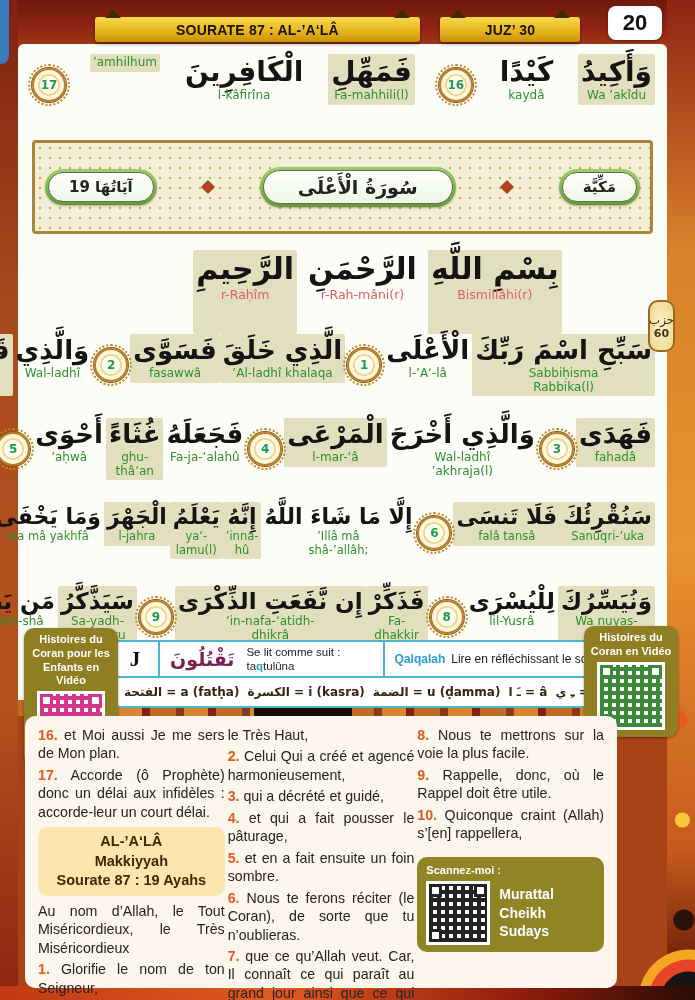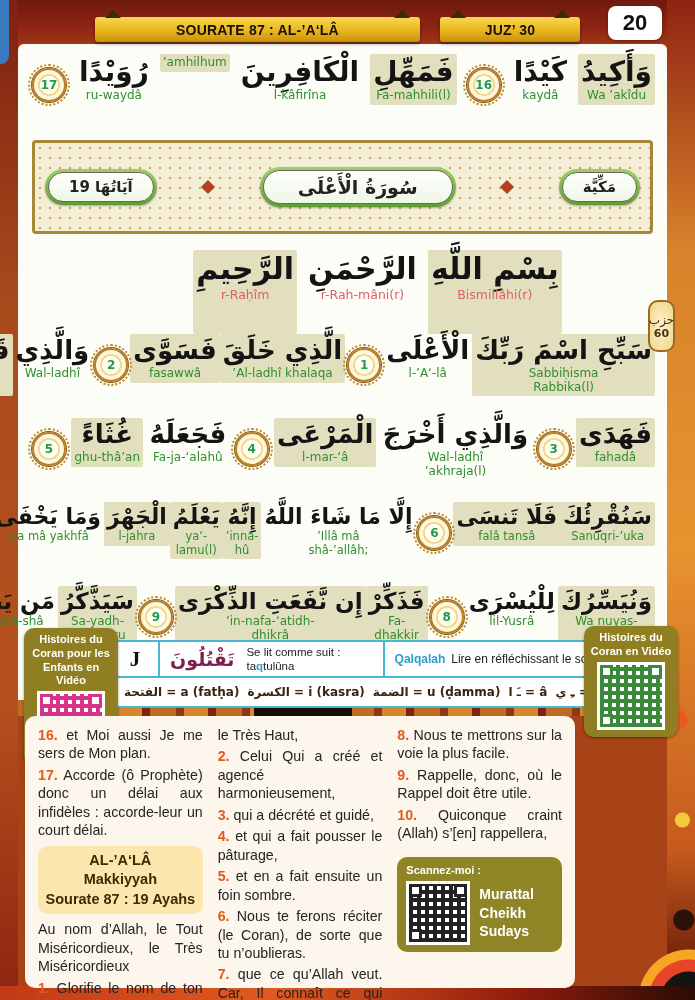--- a/index.html
+++ b/index.html
@@ -99,22 +99,22 @@
   .qr-left{left:24px;top:628px;} .qr-left .qr{--qc:#d6338a;}
   .qr-right{left:584px;top:626px;} .qr-right .qr{--qc:#3a8a3a;}
 
   
   .hizb{position:absolute;left:648px;top:300px;width:27px;height:52px;background:radial-gradient(#fdf3cf,#f0d48a);
     border:2px solid #9a6a20;border-radius:10px;display:flex;flex-direction:column;align-items:center;justify-content:center;
     font-family:"DejaVu Sans",sans-serif;color:#4a3008;box-sizing:border-box;}
   .hizb .hw{font-size:12px;text-align:right;} .hizb .hn{font-size:11px;font-weight:bold;}
 
   
-  .trans{position:absolute;left:25px;top:716px;width:550px;height:272px;background:#fcf6ed;border-radius:10px;
-    padding:10px 13px;box-sizing:border-box;display:flex;gap:15px;}
+  .trans{position:absolute;left:25px;top:716px;width:592px;height:272px;background:#fcf6ed;border-radius:10px;
+    padding:10px 13px;box-sizing:border-box;display:flex;gap:3px;}
   .tcol{flex:1 1 0;min-width:0;}
   .titem{margin:0 0 3px;font-size:14.2px;line-height:1.3;color:#242424;text-align:justify;}
   .vnum{color:#e35a1e;font-weight:bold;}
   .surah-box{background:#fbe7ae;border-radius:10px;text-align:center;padding:5px 4px;margin:6px 0;
     color:#402800;font-weight:bold;font-size:14.5px;line-height:1.35;}
   .scan-box{margin-top:14px;background:#8f8526;border-radius:10px;padding:7px 9px;color:#fff;}
   .scan-box .slbl{font-size:11px;font-weight:bold;margin-bottom:5px;}
   .scan-row{display:flex;align-items:center;gap:9px;}
   .scan-row .qr{width:58px;height:58px;--qc:#222;flex:0 0 auto;}
   .scan-name{font-weight:bold;font-size:14px;line-height:1.3;}
@@ -149,24 +149,20 @@
           <div class="ar">فَمَهِّلِ</div>
           <div class="tr">Fa-mahhili(l)</div>
         </div>
         <div class="wunit">
           <div class="ar">الْكَافِرِينَ</div>
           <div class="tr">l-kâfirîna</div>
         </div>
         <div class="wunit hl">
           <div class="tr">’amhilhum</div>
         </div>
-        <div class="wunit">
-          <div class="ar">رُوَيْدًا</div>
-          <div class="tr">ru-waydâ</div>
-        </div>
         <div class="medallion">
           <em>17</em>
         </div>
       </div>
 
     <div class="title-band">
       <div class="t-pill side">
         <span>آيَاتُهَا 19</span>
       </div>
       <span class="orn-dot"></span>
@@ -245,20 +241,24 @@
           <div class="medallion">
             <em>4</em>
           </div>
           <div class="wunit">
             <div class="ar">فَجَعَلَهُ</div>
             <div class="tr">Fa-ja-‘alahû</div>
           </div>
           <div class="wunit hl">
             <div class="ar">غُثَاءً</div>
             <div class="tr">ghu-thâ’an</div>
+          </div>
+          <div class="wunit">
+            <div class="ar">أَحْوَى</div>
+            <div class="tr">’aḥwâ</div>
           </div>
           <div class="medallion">
             <em>5</em>
           </div>
         </div>
         <div class="verse-row">
           <div class="wunit hl">
             <div class="ar">سَنُقْرِئُكَ</div>
             <div class="tr">Sanuqri-’uka</div>
           </div>

